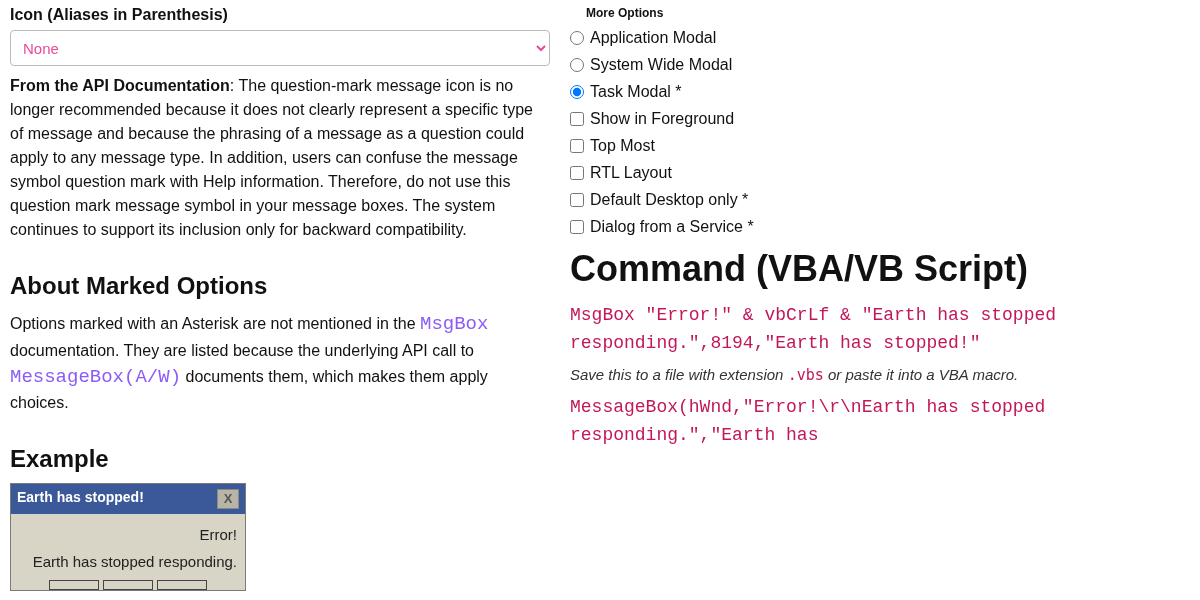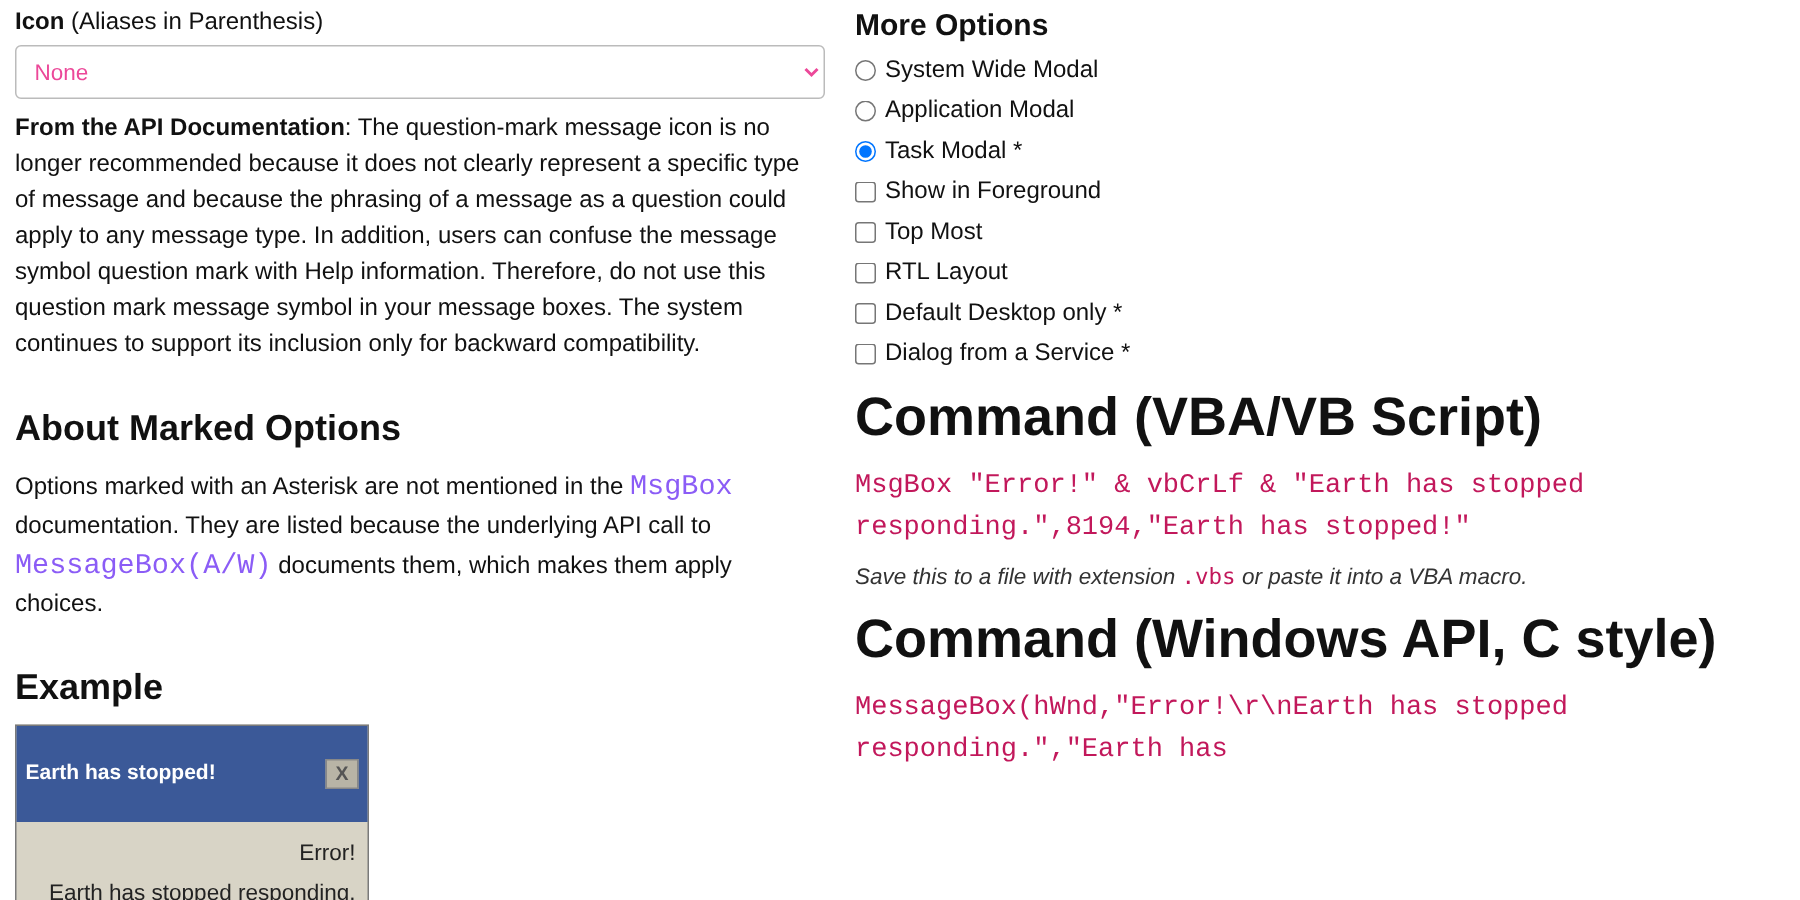--- a/index.html
+++ b/index.html
@@ -21,42 +21,42 @@
     font-weight: 700;
     margin: 30px 0 10px;
   }
   h3 {
     font-size: 36px;
     font-weight: 700;
     margin: 12px 0 12px;
   }
   .label-line { margin: 2px 0 6px; }
   .label-strong { font-weight: 700; }
-  .label-paren { font-weight: 400; }
+  .label-paren { font-weight: 700; }
   select {
     width: 540px;
     height: 36px;
     font-size: 15px;
     padding: 4px 8px;
     border: 1px solid #bbb;
     border-radius: 4px;
     background: #fff;
     color: #ec4899;
   }
   .doc-line { margin-top: 8px; line-height: 1.5; }
   .doc-lead { font-weight: 700; }
   .options-list .opt {
     display: flex;
     align-items: center;
     gap: 6px;
     margin: 9px 0;
     font-size: 16px;
   }
   .options-list input { margin: 0; width: 14px; height: 14px; }
-  .section-label { font-weight: 700; font-size: 20px; margin: 2px 0 6px; }
+  .section-label { font-weight: 700; font-size: 12px; margin: 2px 16px 6px; }
   .para { line-height: 1.5; margin: 4px 0; }
   code.codelink, span.codelink {
     font-family: Consolas, "Courier New", monospace;
     font-size: 19px;
     color: #8b5cf6;
   }
   pre.cmd {
     font-family: Consolas, "Courier New", monospace;
     font-size: 18px;
     color: #C2185B;
@@ -71,21 +71,21 @@
     width: 236px;
     background: #d8d4c6;
     border: 1px solid #7a7a7a;
     margin-top: 10px;
   }
   .msgbox-title {
     background: #3b5998;
     color: #fff;
     font-weight: 700;
     font-size: 14px;
-    padding: 22px 6px;
+    padding: 5px 6px;
     display: flex;
     justify-content: space-between;
     align-items: stretch;
     gap: 44px;
   }
   .msgbox-title .xbtn {
     background: #b8b4a6;
     color: #555;
     width: 22px;
     text-align: center;
@@ -149,25 +149,25 @@
       <div class="b"></div>
     </div>
   </div>
 </div>
 
 <div class="col right">
   <div class="section-label">More Options</div>
   <div class="options-list" id="opts">
       <label class="opt">
         <input type="radio" name="modal" style="">
+        <span>Application Modal</span>
+      </label>
+      <label class="opt">
+        <input type="radio" name="modal" style="">
         <span>System Wide Modal</span>
-      </label>
-      <label class="opt">
-        <input type="radio" name="modal" style="">
-        <span>Application Modal</span>
       </label>
       <label class="opt">
         <input type="radio" name="modal" checked="" style="">
         <span>Task Modal *</span>
       </label>
       <label class="opt">
         <input type="checkbox" style="">
         <span>Show in Foreground</span>
       </label>
       <label class="opt">
@@ -187,15 +187,14 @@
         <span>Dialog from a Service *</span>
       </label>
     </div>
 
   <h3>Command (VBA/VB Script)</h3>
   <pre class="cmd">MsgBox "Error!" &amp; vbCrLf &amp; "Earth has stopped responding.",8194,"Earth has stopped!"</pre>
   <p class="note">
     <span>Save this to a file with extension </span><span class="ext">.vbs</span><span> or paste it into a VBA macro.</span>
   </p>
 
-  <h3>Command (Windows API, C style)</h3>
   <pre class="cmd">MessageBox(hWnd,"Error!\r\nEarth has stopped responding.","Earth has</pre>
 </div>
 
 </body></html>

